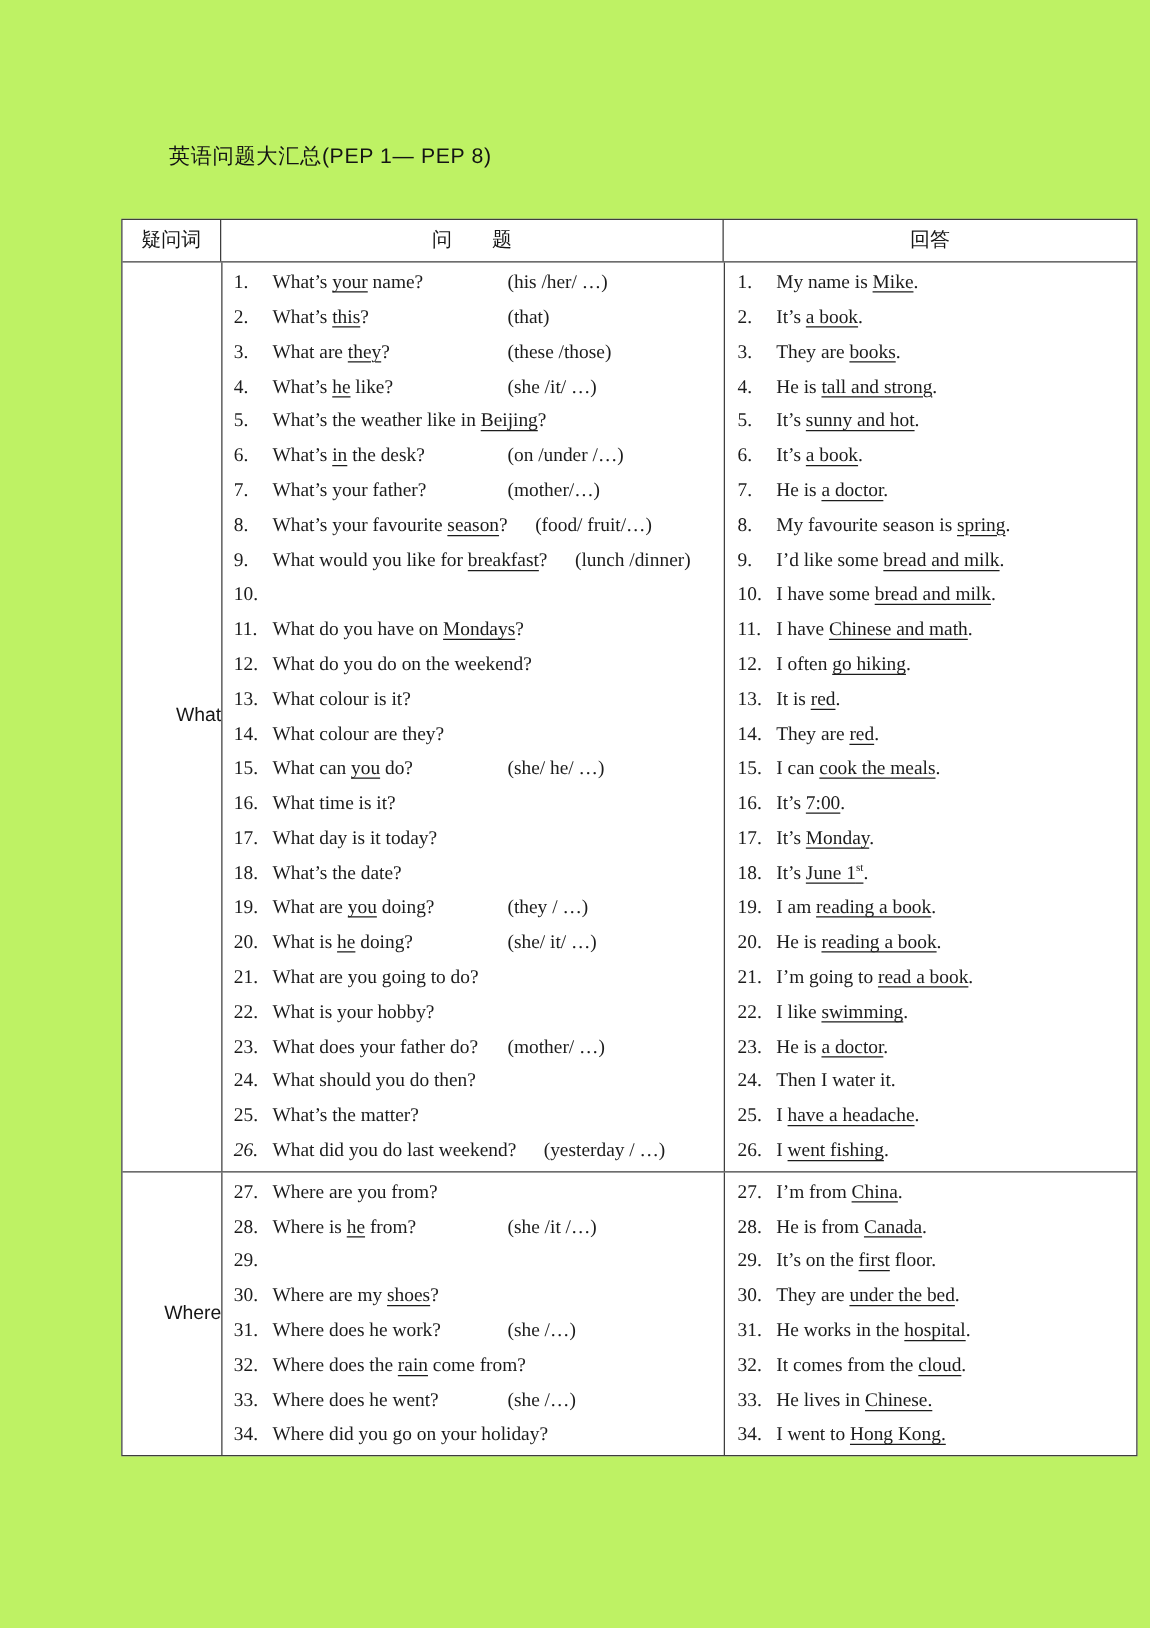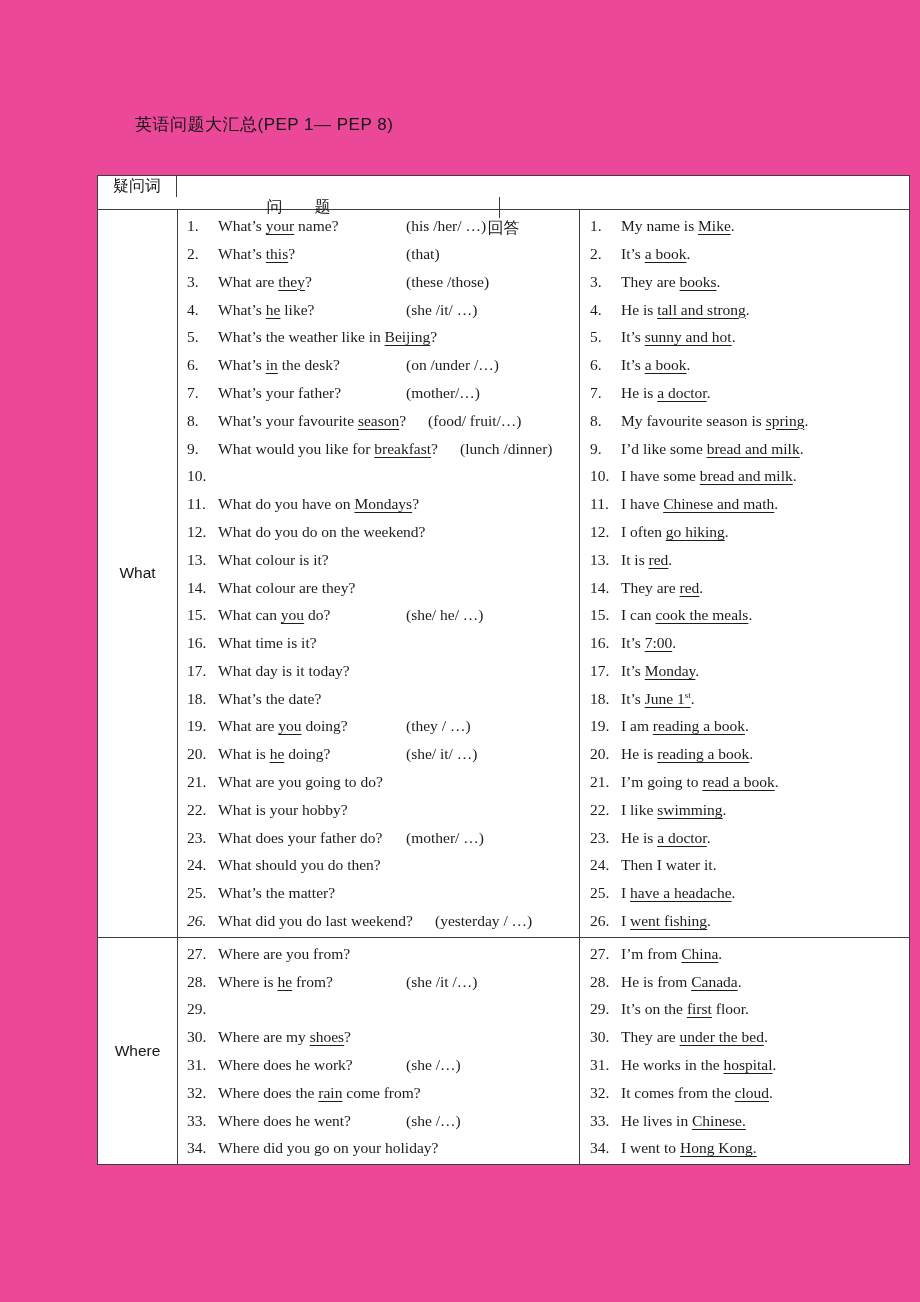--- a/index.html
+++ b/index.html
@@ -4,49 +4,49 @@
 <style>
   html,body{margin:0;padding:0;}
   body{
     width:920px;height:1302px;
     background:#ffffff;
     position:relative;
     font-family:"Liberation Serif","DejaVu Serif",serif;
     color:#1c1c1c;
     -webkit-font-smoothing:antialiased;
   }
-  .page{position:absolute;inset:0;background:#ec4899;}
+  .page{position:absolute;inset:0;background:#bef264;}
   .doc-title{
     position:absolute;left:135px;top:113px;
     font-family:"Liberation Sans","DejaVu Sans",sans-serif;
     font-size:17px;letter-spacing:.5px;color:#141414;
     white-space:pre;
   }
   .qa-table{
     position:absolute;left:97px;top:175px;width:813px;
     border:1px solid #3e3e3e;
     box-sizing:border-box;
     background:#fff;
   }
-  .thead{display:flex;height:33px;border-bottom:1px solid #3e3e3e;flex-direction:column;}
+  .thead{display:flex;height:33px;border-bottom:1px solid #3e3e3e;}
   .hc{
     display:flex;align-items:center;justify-content:center;
     font-family:"Liberation Sans","DejaVu Sans",sans-serif;
     font-size:16px;color:#161616;box-sizing:border-box;
     white-space:pre;
   }
   .col-w{width:79px;border-right:1px solid #3e3e3e;flex:none;}
   .col-q{width:402px;border-right:1px solid #3e3e3e;flex:none;}
   .col-a{flex:1;}
   .group{display:flex;align-items:stretch;}
   .group + .group{border-top:1px solid #3e3e3e;}
   .cell{box-sizing:border-box;padding:2px 0;}
   .cell-word{
     width:79px;flex:none;border-right:1px solid #3e3e3e;
-    display:flex;align-items:center;justify-content:center;
+    display:flex;align-items:center;justify-content:flex-end;
     font-family:"Liberation Sans","DejaVu Sans",sans-serif;
     font-size:15.5px;color:#161616;
   }
   .cell-questions{width:402px;flex:none;border-right:1px solid #3e3e3e;}
   .cell-answers{flex:1;}
   .item{
     display:flex;align-items:center;height:27.8px;
     font-size:15.5px;line-height:1;white-space:nowrap;
   }
   .item .num{flex:none;box-sizing:border-box;}

